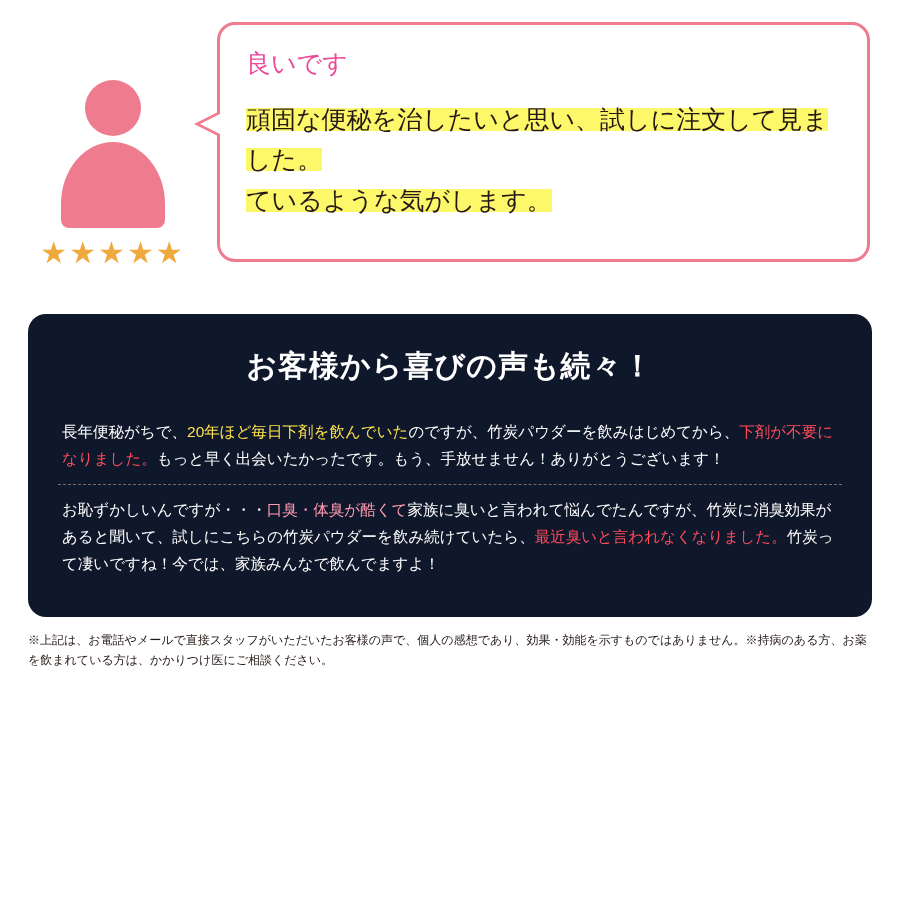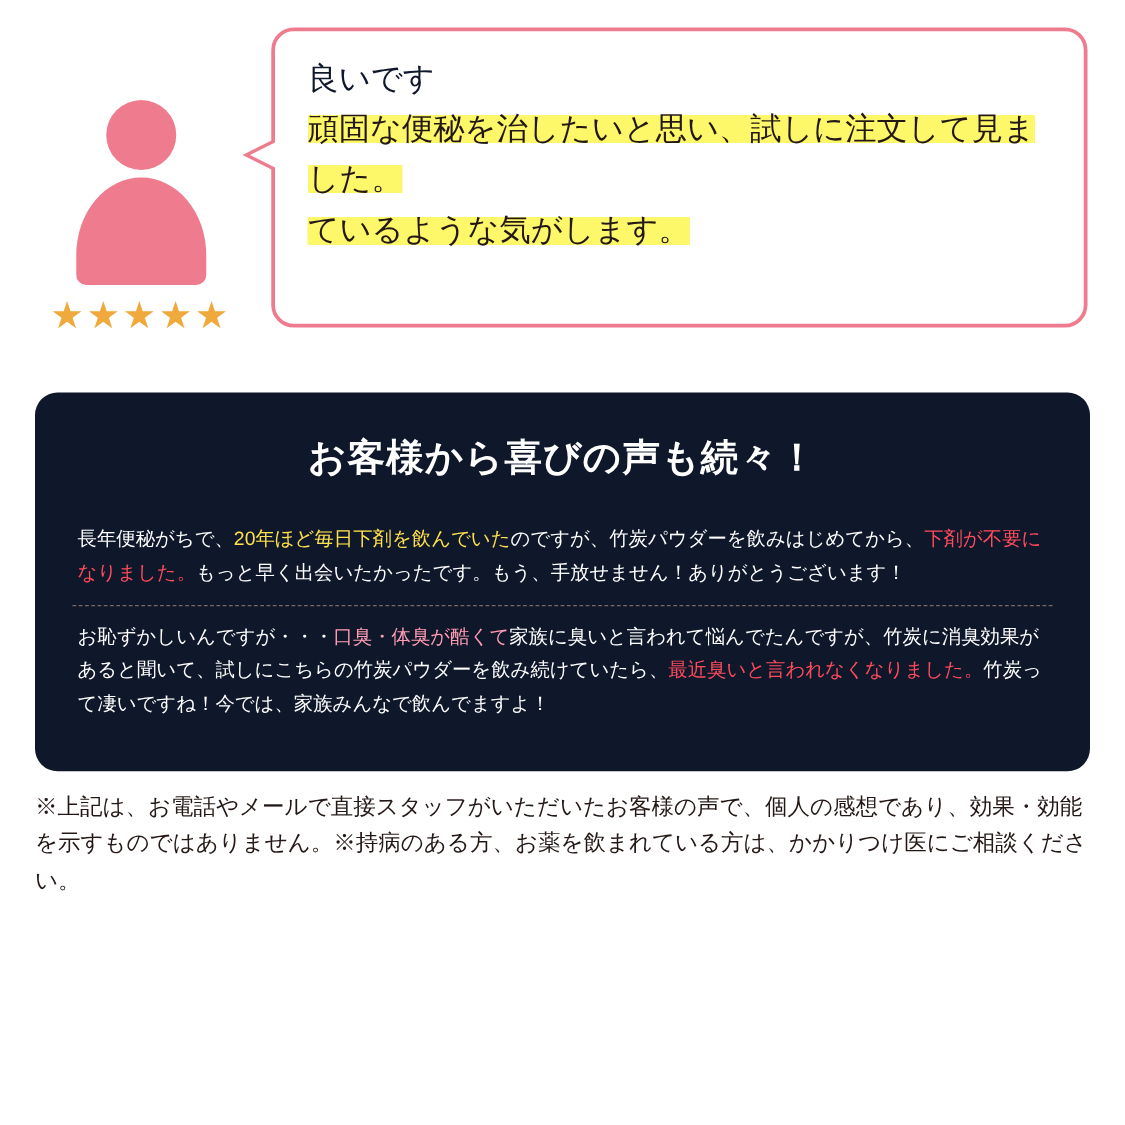--- a/index.html
+++ b/index.html
@@ -98,22 +98,22 @@
     top: 86px;
     width: 0;
     height: 0;
     border-top: 13px solid transparent;
     border-bottom: 13px solid transparent;
     border-right: 26px solid #ffffff;
   }
   .bubble-title {
     font-size: 25px;
     line-height: 1.5;
-    color: #0f172a;
-    margin-bottom: 0;
+    color: #ec4899;
+    margin-bottom: 16px;
   }
   .bubble-body {
     font-size: 25px;
     line-height: 1.62;
     color: #231815;
   }
   .hl {
     background: linear-gradient(transparent 12%, #fdf76a 12%, #fdf76a 92%, transparent 92%);
   }
 
@@ -150,21 +150,21 @@
     margin-top: 33px;
   }
   .em-pink {
     color: #ff9bb3;
     text-align: center;
   }
 
   
   .note {
     margin: 14px 28px 0 28px;
-    font-size: 18px;
+    font-size: 12px;
     line-height: 1.62;
     color: #231815;
   }
 </style>
 </head>
 <body>
 
 <div class="page">
 
   <div class="review">

